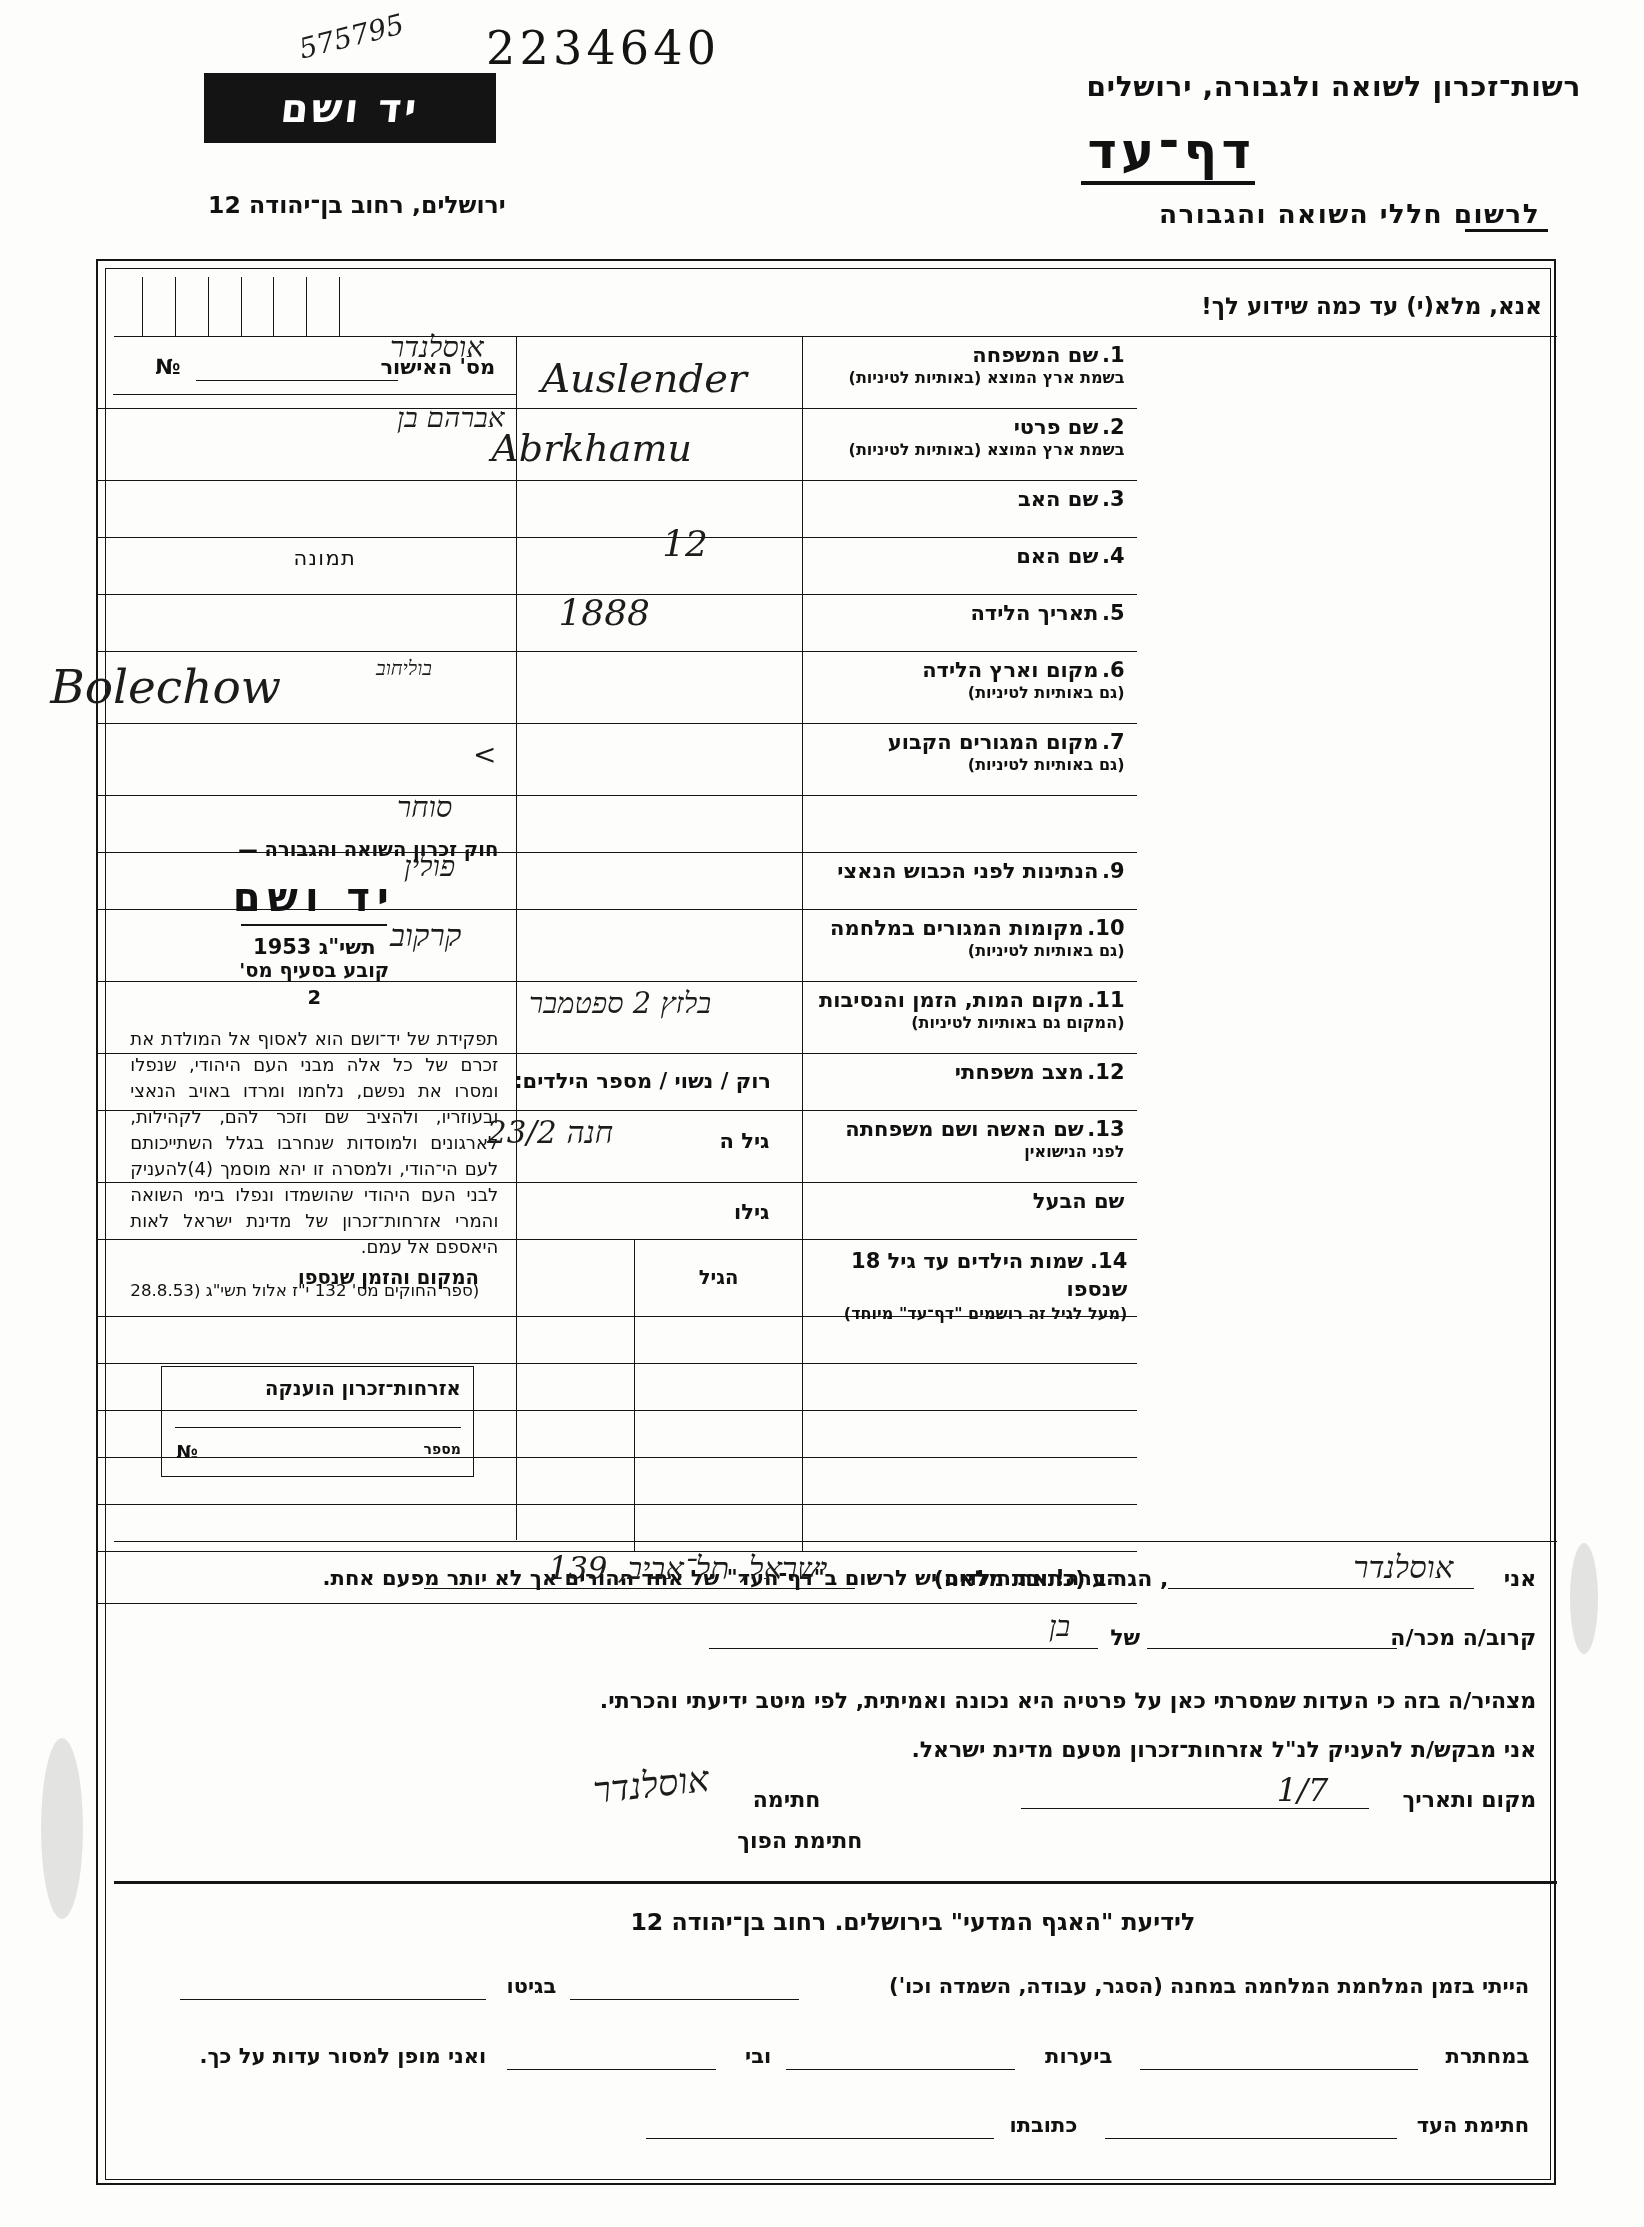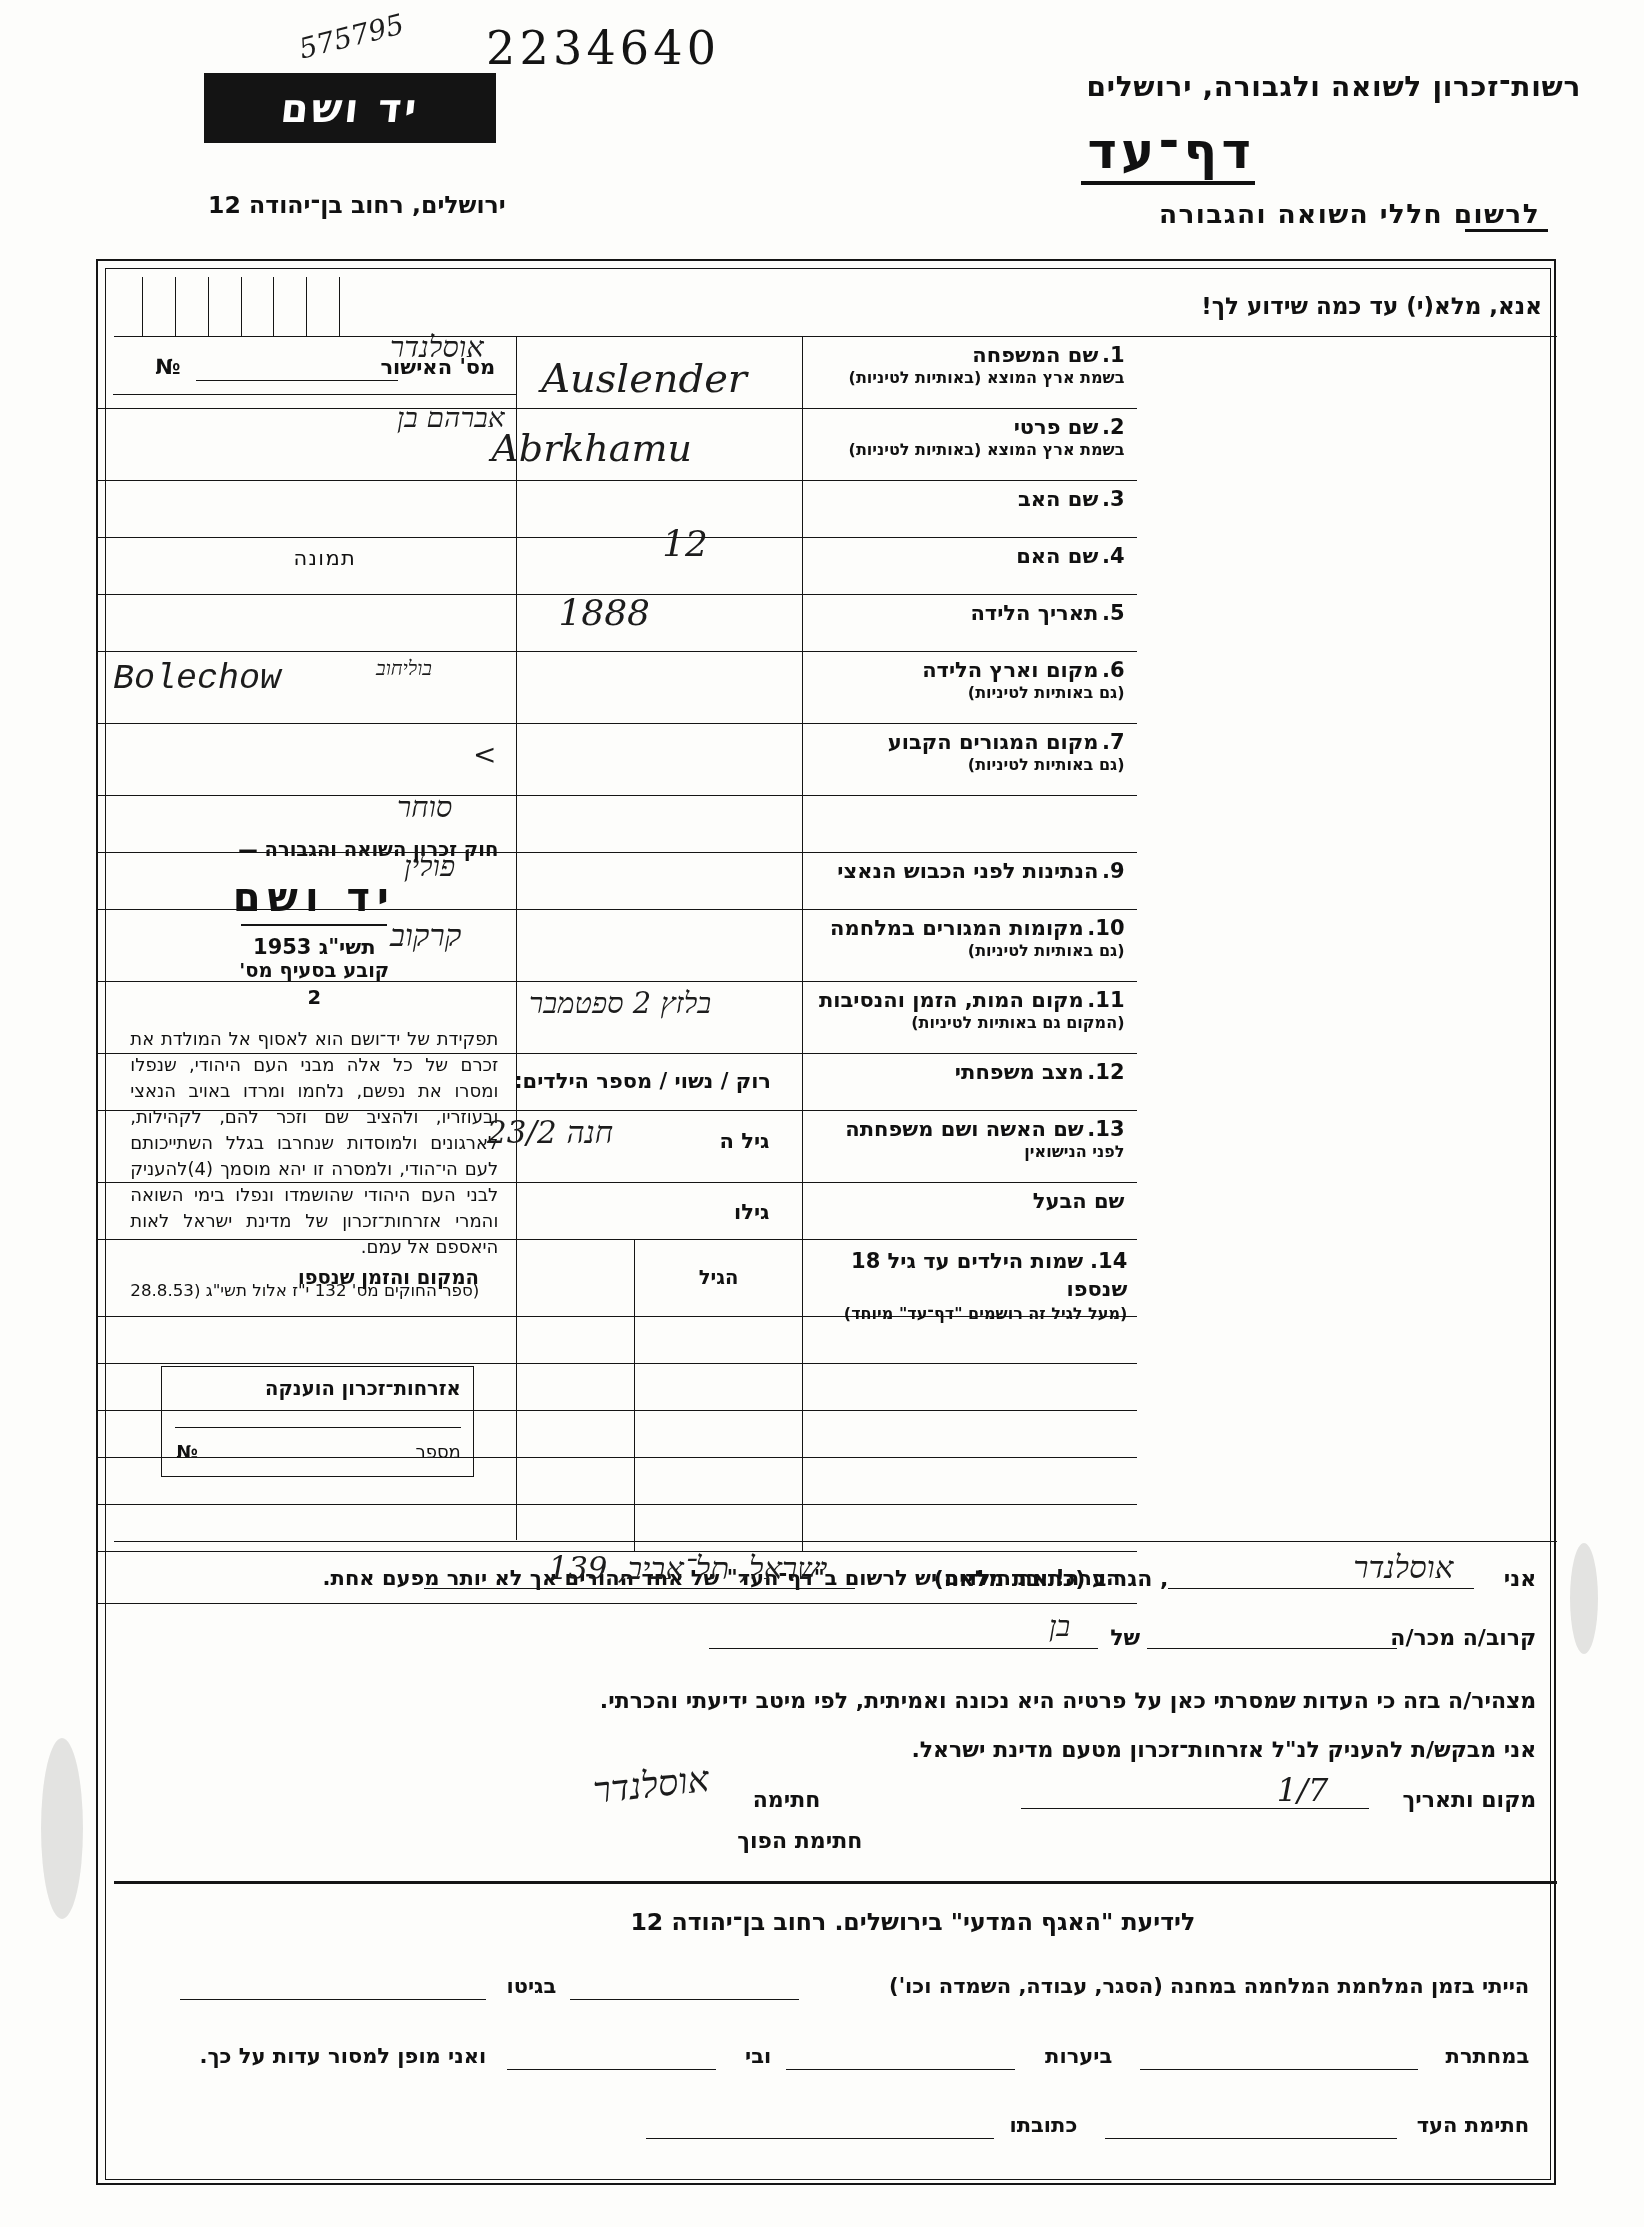--- a/index.html
+++ b/index.html
@@ -149,21 +149,21 @@
   }
   .law-ref {
     font-size: 16.7px; text-align: left; margin-top: 18px; line-height: 1.4;
   }
   .award-box {
     position: absolute; right: 42px; top: 1029px; width: 313px; height: 111px;
     border: 1.4px solid #151515; box-sizing: border-box;
   }
   .award-title { position: absolute; right: 12.5px; top: 9.7px; font-size: 19.5px; font-weight: bold; }
   .award-rule { position: absolute; right: 12.5px; top: 60px; width: 286px; border-bottom: 1.4px solid #151515; }
-  .award-no { position: absolute; right: 12.5px; top: 74px; font-size: 18px; font-weight: normal; }
+  .award-no { position: absolute; right: 12.5px; top: 74px; font-size: 14px; font-weight: bold; }
   .award-no2 { position: absolute; left: 14px; top: 74px; font-size: 18px; font-weight: bold; }
 
   
   .fields {
     position: absolute; right: 413px; top: 68px; width: 1039px;
   }
   .frow {
     position: relative; height: 57px; border-bottom: 1.4px solid #151515;
     box-sizing: border-box;
   }
@@ -349,21 +349,21 @@
         </div>
 
         <div class="frow h2">
           <div class="flabel">
             <span class="fnum">6.</span>
             <span class="ftxt">מקום וארץ הלידה</span>
             <span class="fsub">(גם באותיות לטיניות)</span>
           </div>
           <div class="fsep"></div>
           <div class="fval">
-            <span class="hand ltr" style="right:508px; top:7px; font-size:35px;font-family:Liberation Mono, monospace;">Bolechow</span>
+            <span class="hand ltr" style="right:508px; top:7px; font-size:47px;">Bolechow</span>
             <span class="hand rtl" style="left:278px; top:4.2px; font-size:20px;">בוליחוב</span>
           </div>
         </div>
 
         <div class="frow h2">
           <div class="flabel">
             <span class="fnum">7.</span>
             <span class="ftxt">מקום המגורים הקבוע</span>
             <span class="fsub">(גם באותיות לטיניות)</span>
           </div>

